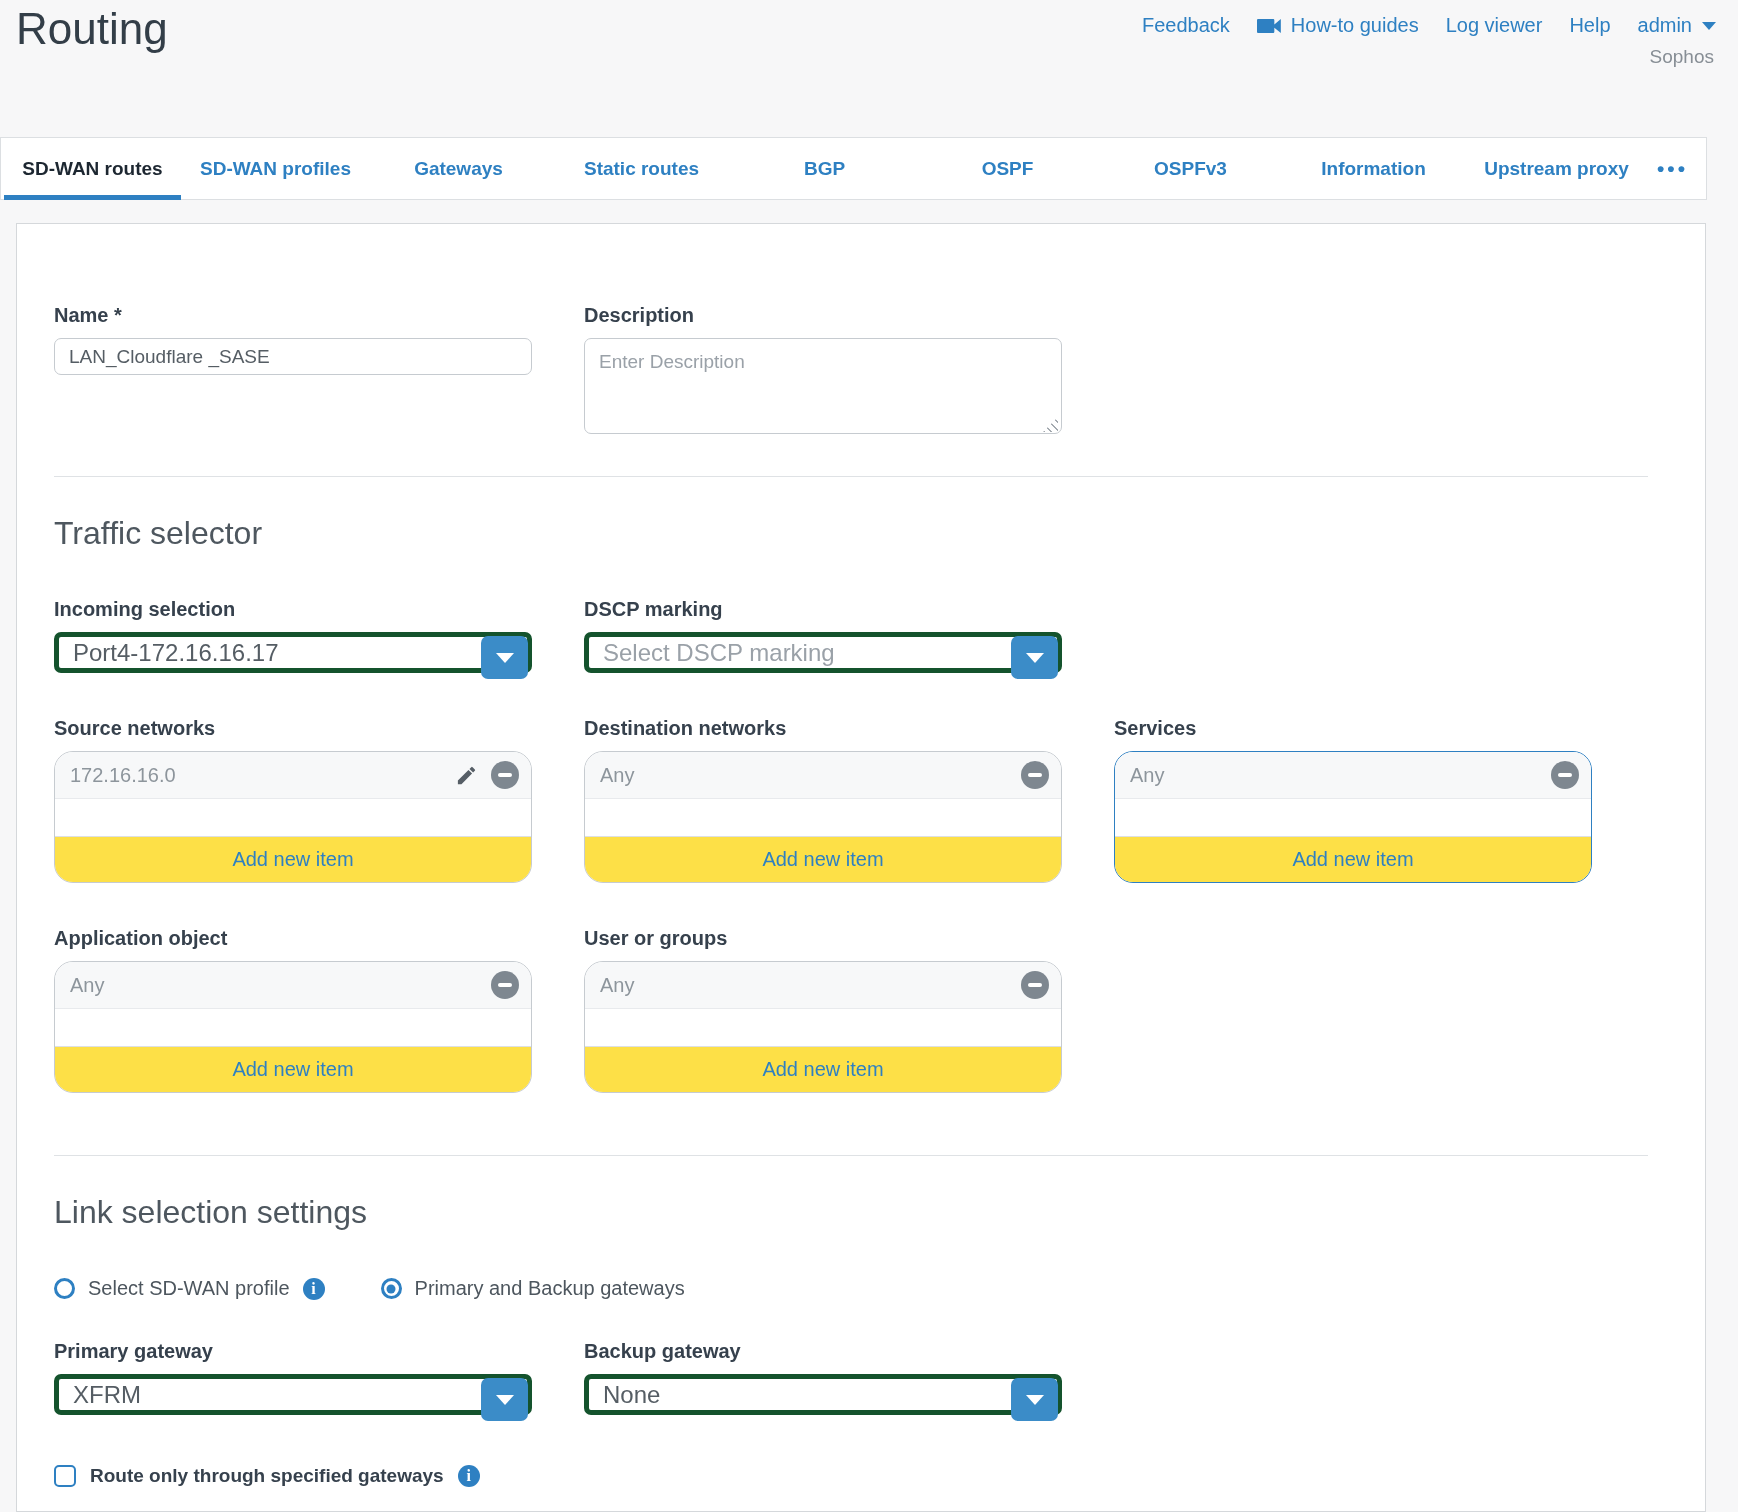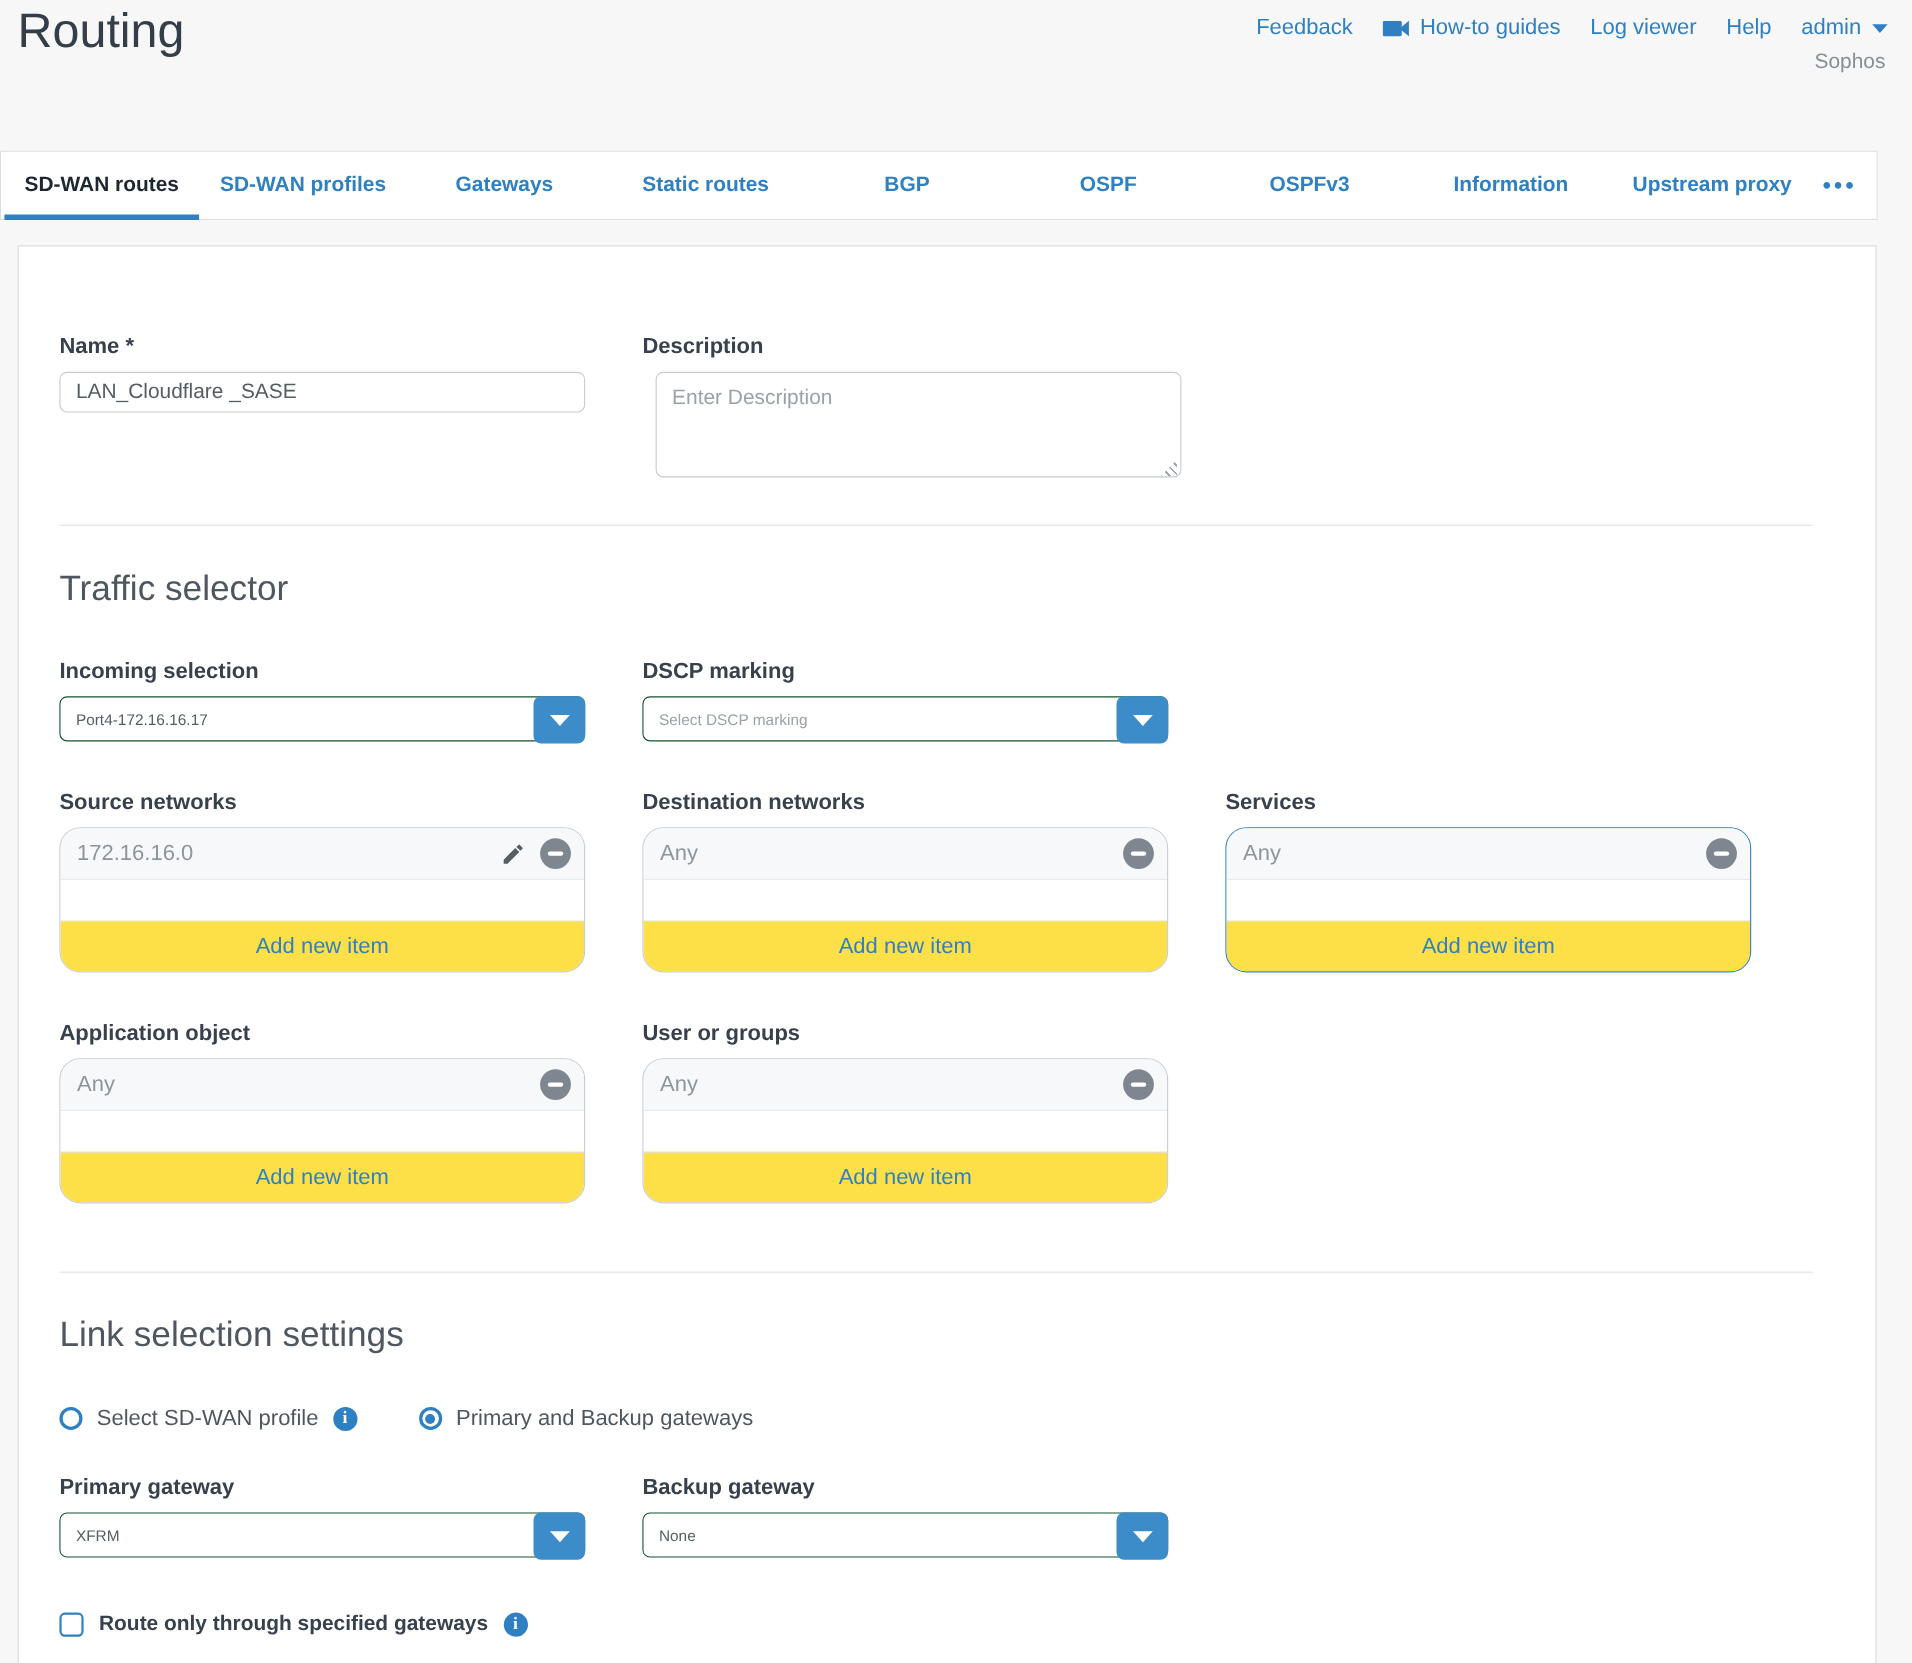--- a/index.html
+++ b/index.html
@@ -58,40 +58,40 @@
     background: #fff; border: 1px solid #d5d8db;
     padding: 80px 37px 24px 37px;
   }
   .grid3 { display: grid; grid-template-columns: 478px 478px 478px; column-gap: 52px; }
   .field-label { font-size: 20px; font-weight: bold; color: #36414d; margin-bottom: 11px; }
   input.text-input {
     width: 478px; height: 37px; border: 1px solid #c6cbd0; border-radius: 7px;
     padding: 0 14px; font-size: 19px; color: #555d64; background: #fff;
     font-family: "Liberation Sans", sans-serif; outline: none;
   }
-  .textarea-wrap { position: relative; width: 478px; margin-left: 12px; }
+  .textarea-wrap { position: relative; width: 478px; }
   textarea.desc {
     width: 478px; height: 96px; border: 1px solid #c6cbd0; border-radius: 7px;
     padding: 12px 14px; font-size: 19px; color: #555d64; resize: none;
     font-family: "Liberation Sans", sans-serif; outline: none;
   }
   textarea.desc::placeholder { color: #9aa1a8; }
   .resize-grip {
     position: absolute; right: 4px; bottom: 6px; width: 15px; height: 15px;
     background: repeating-linear-gradient(45deg, #a3a9af 0 1.5px, transparent 1.5px 5.5px);
     clip-path: polygon(100% 0, 100% 100%, 0 100%);
   }
   .divider { border: none; border-top: 1px solid #dfe2e5; margin: 38px 20px 0 0; }
   h2.section-heading { font-size: 32px; font-weight: 300; color: #4e575f; margin-top: 38px; }
   
   .dd {
     position: relative; width: 478px; height: 41px;
-    border: 1px solid #14532d; border-radius: 7px; background: #fff;
+    border: 5px solid #14532d; border-radius: 7px; background: #fff;
     display: flex; align-items: center; padding: 0 58px 0 14px;
-    font-size: 14px; color: #555d64; cursor: pointer;
+    font-size: 24px; color: #555d64; cursor: pointer;
   }
   .dd .ph { color: #9aa1a8; }
   .dd-btn {
     position: absolute; top: -1px; right: -1px; width: 47px; height: 43px;
     background: #3b8cc8; border-radius: 7px;
     display: flex; align-items: center; justify-content: center;
   }
   .caret-down {
     width: 0; height: 0;
     border-left: 9px solid transparent; border-right: 9px solid transparent;

